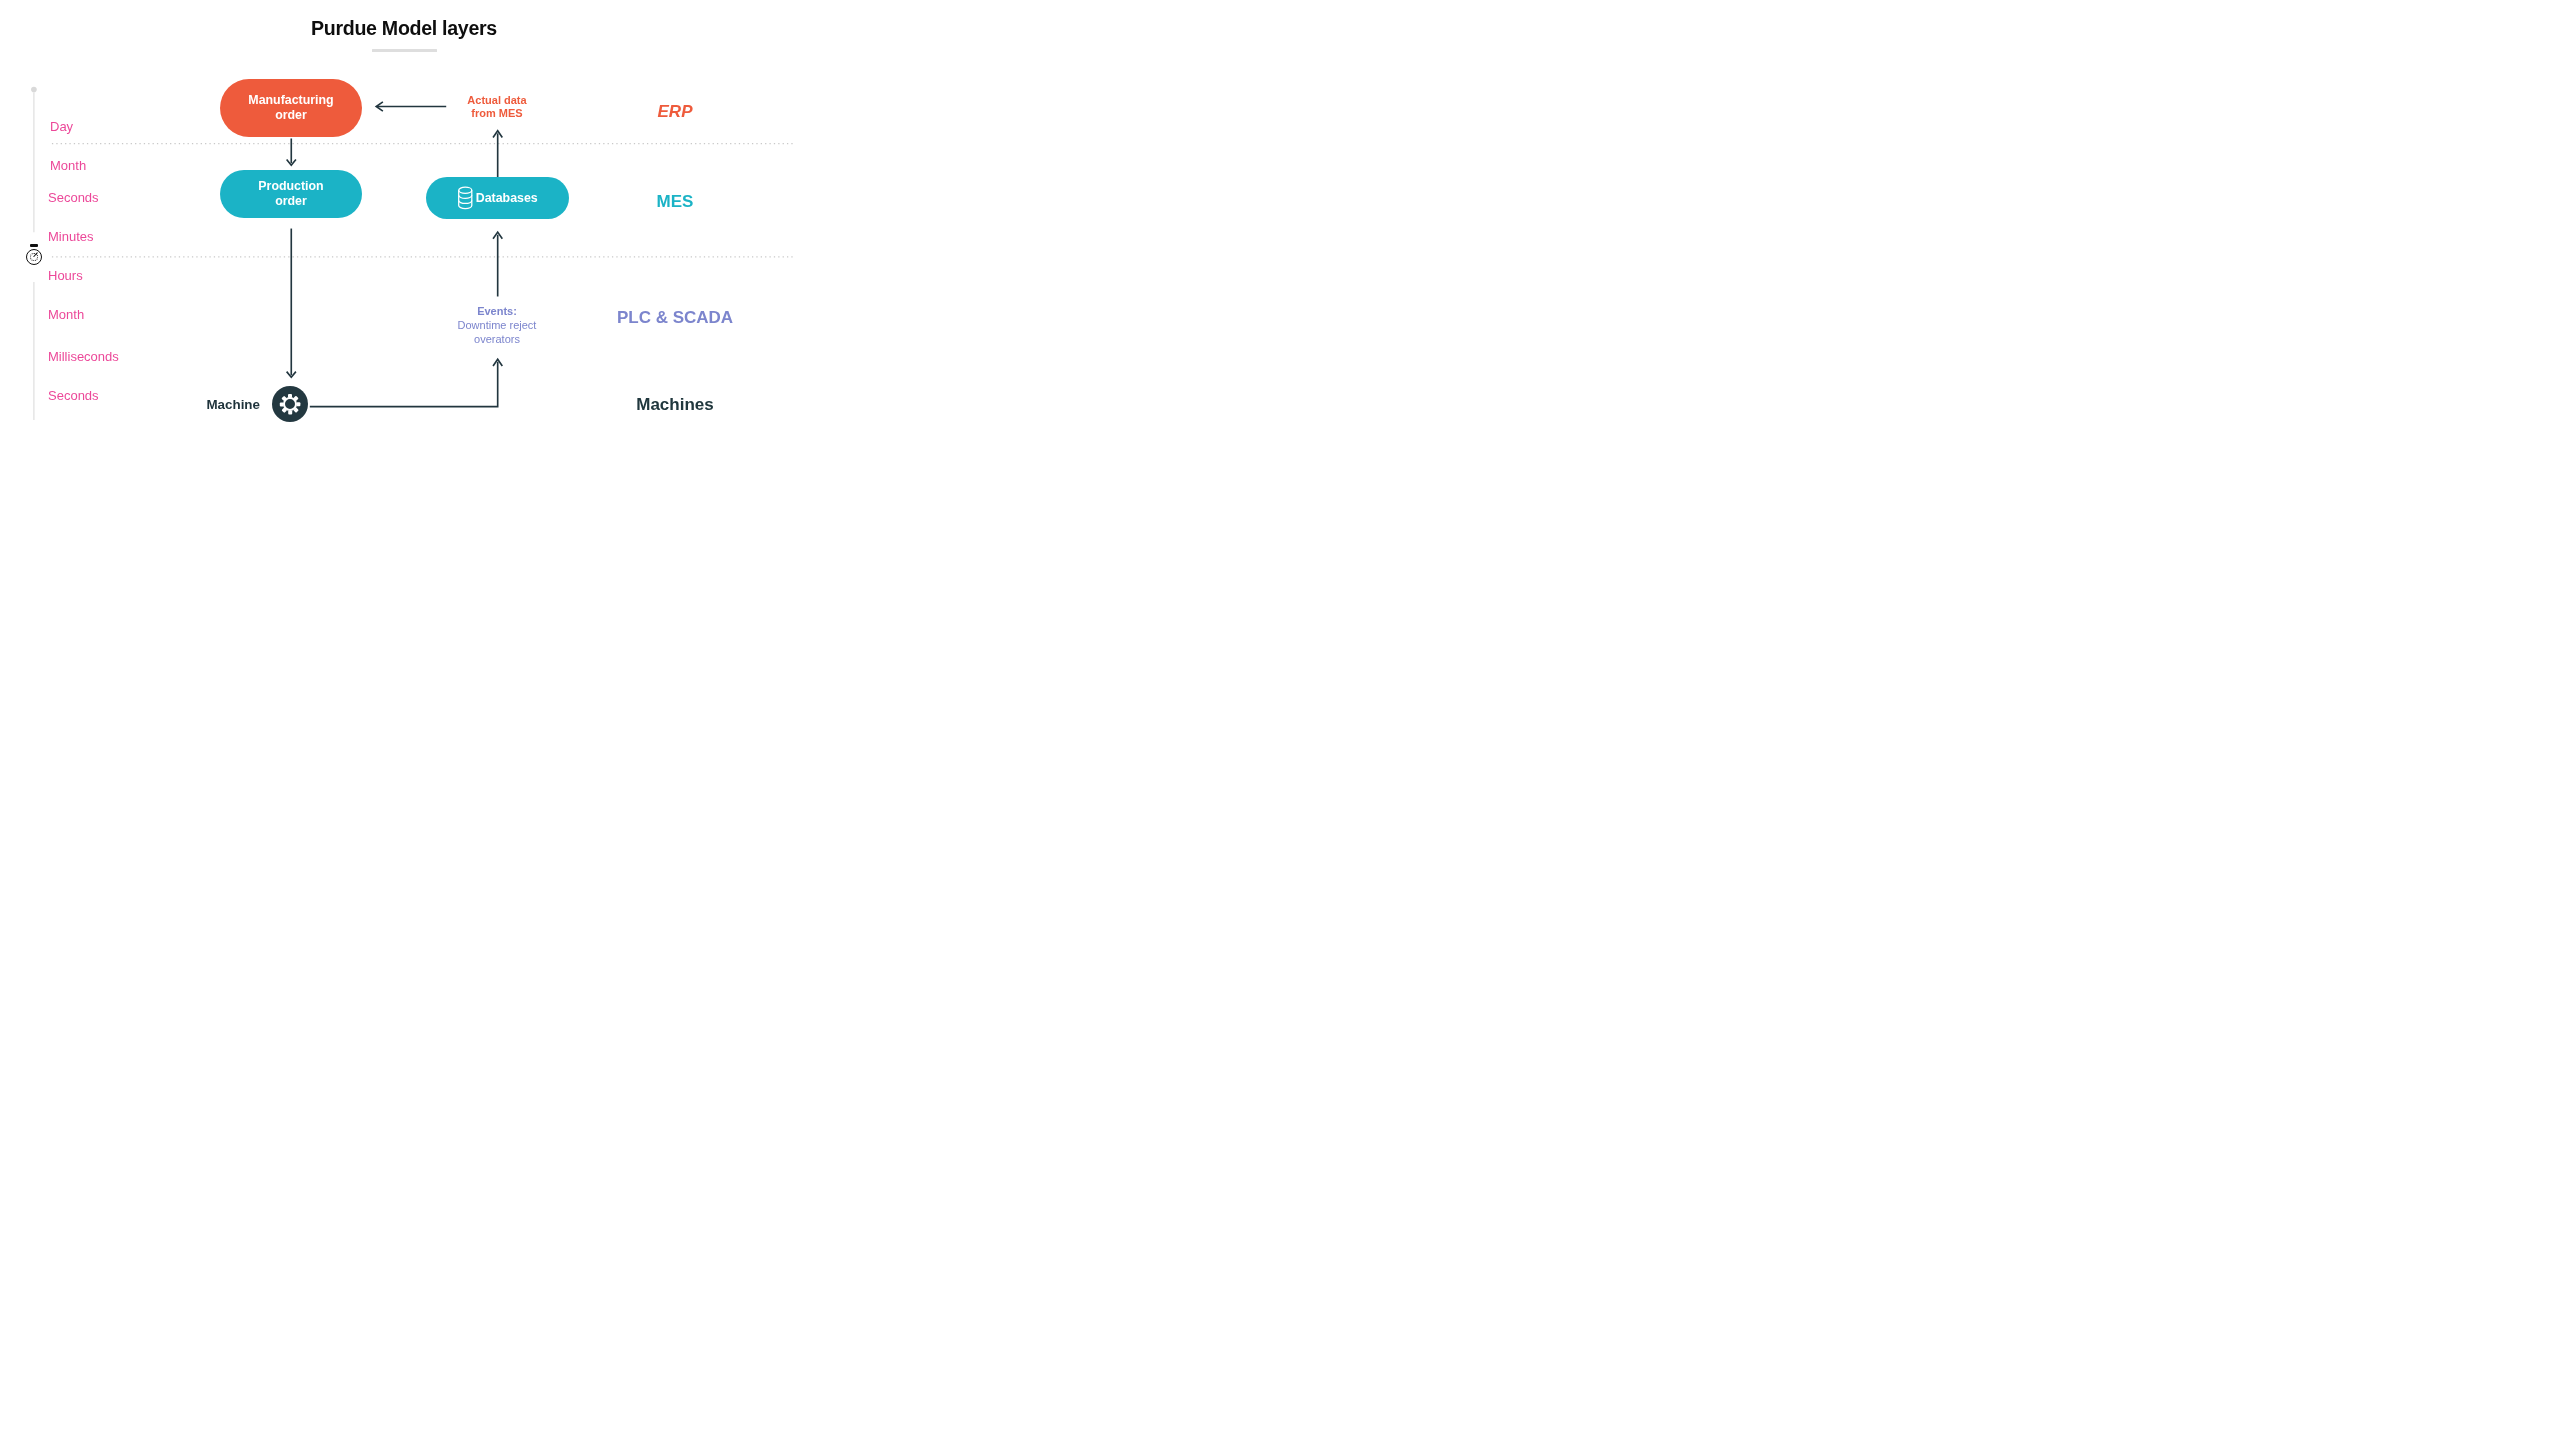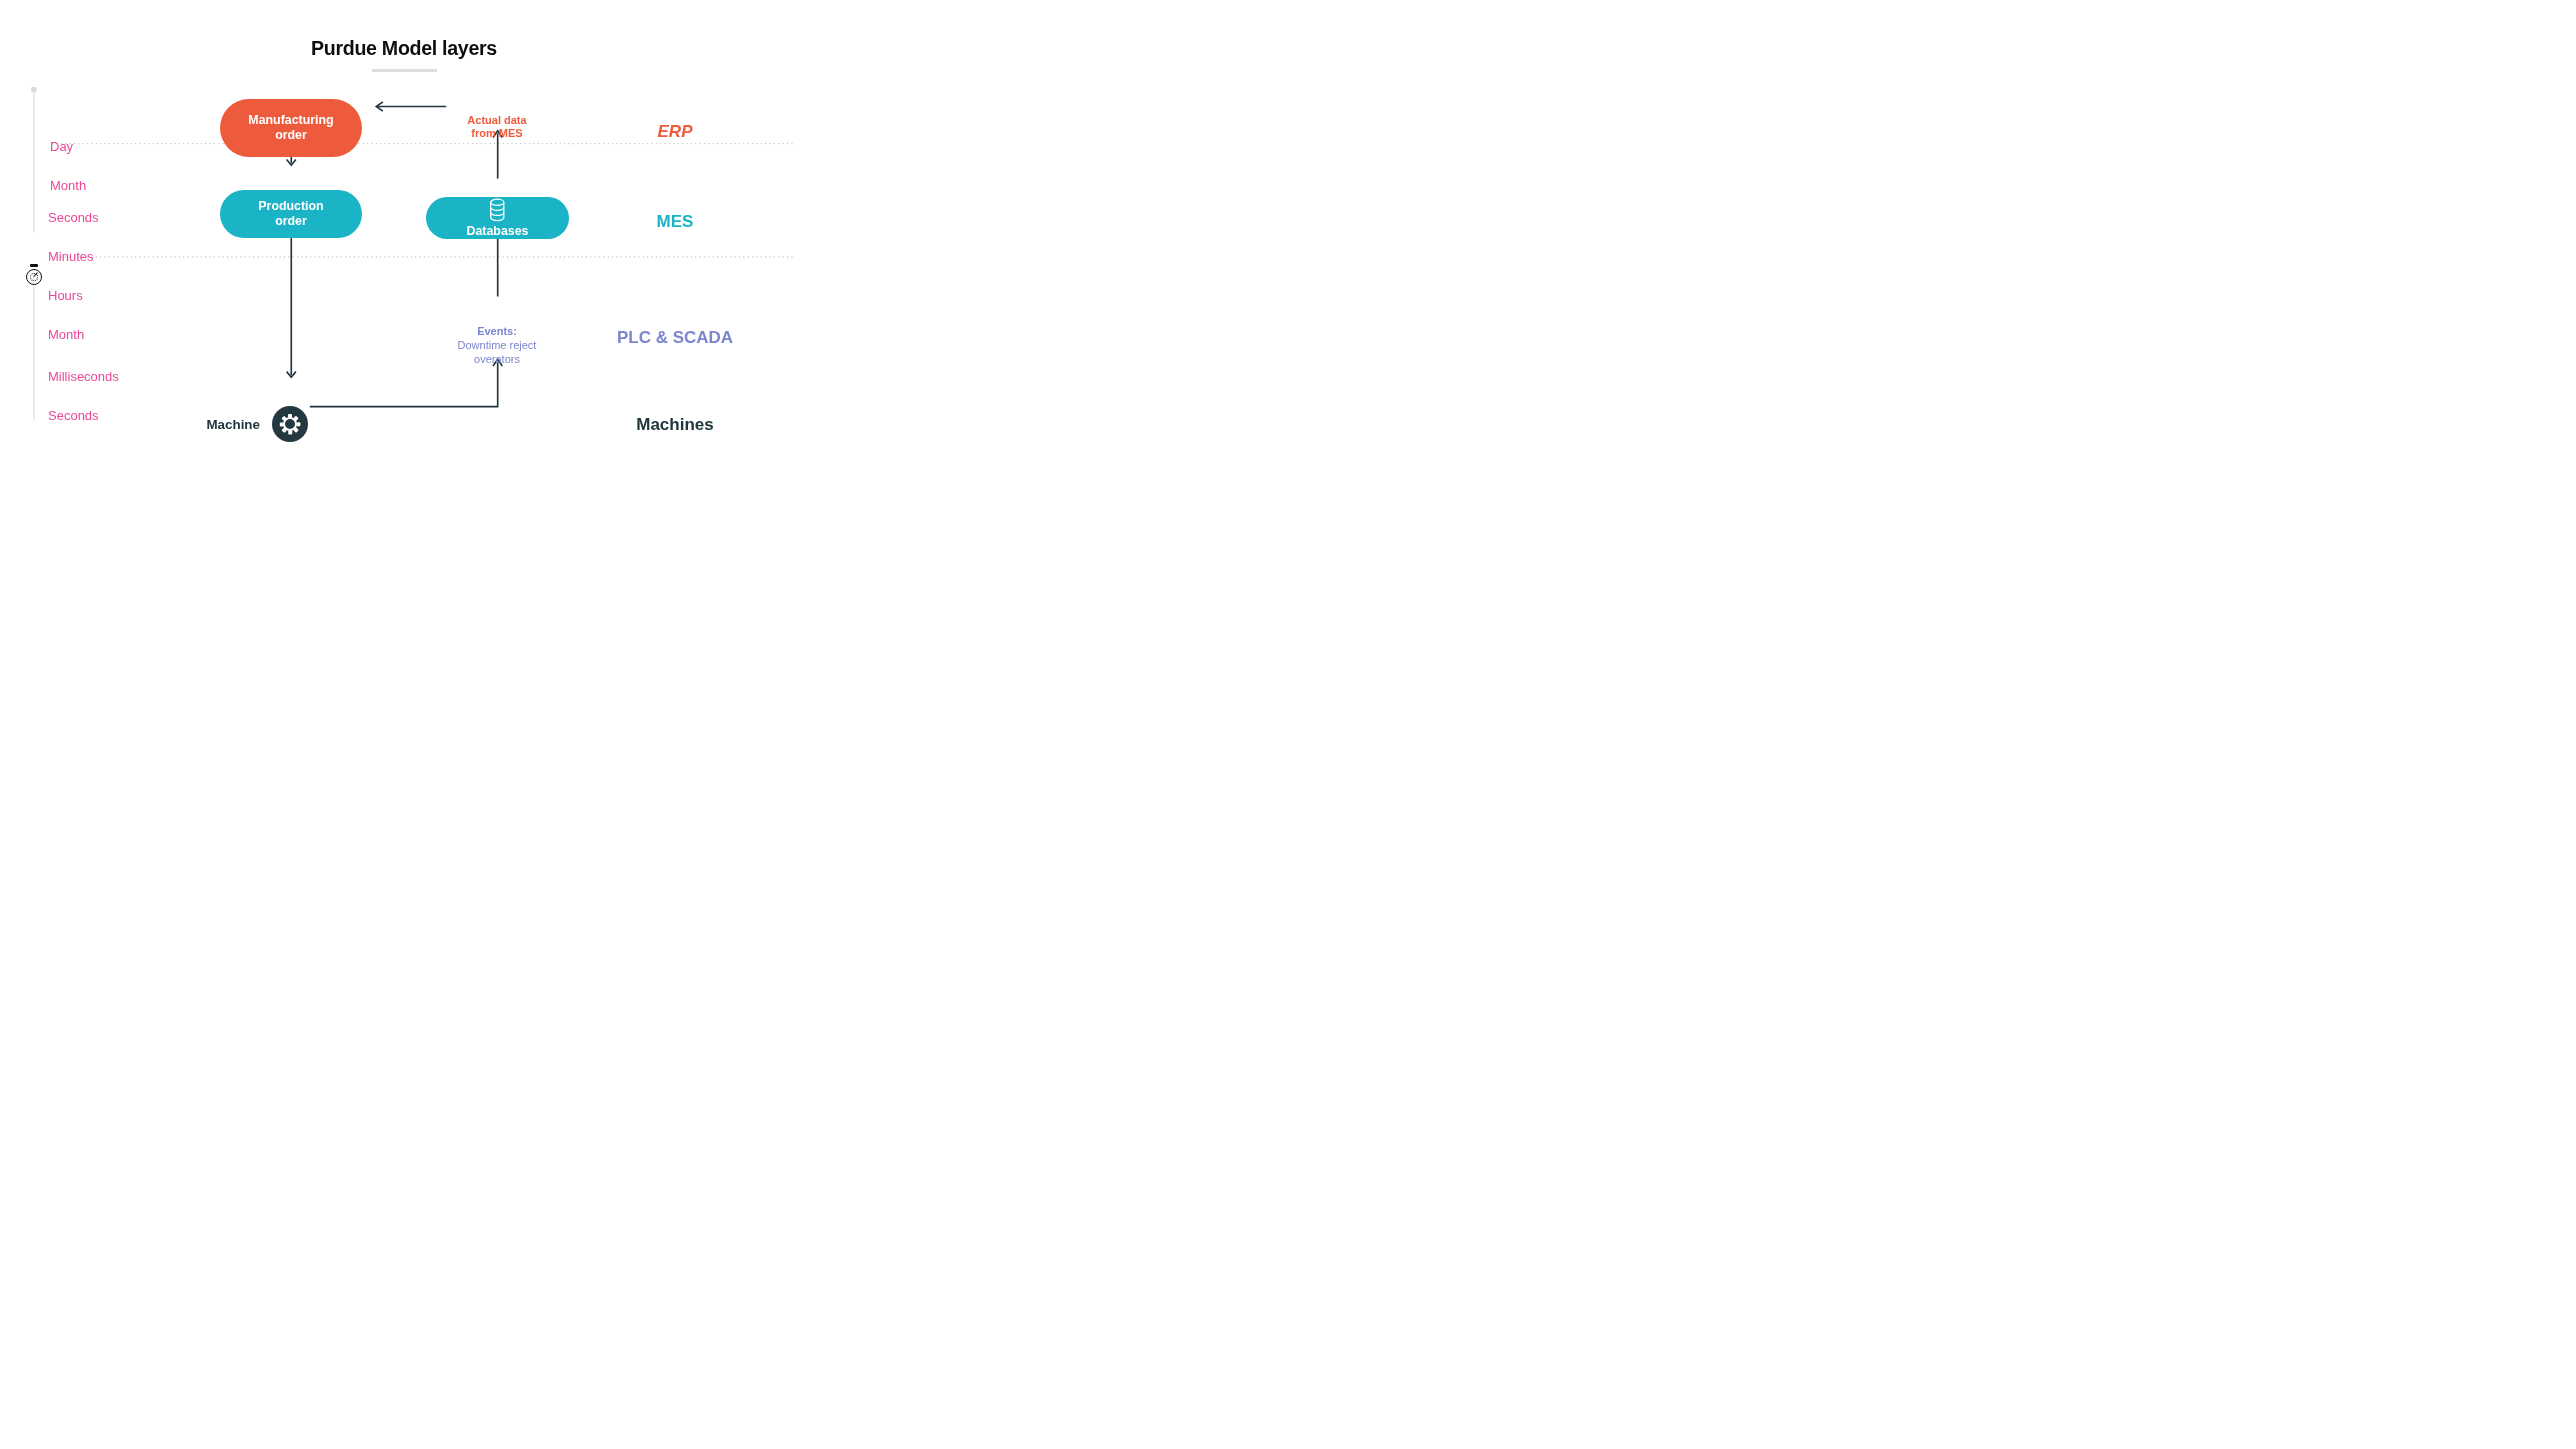--- a/index.html
+++ b/index.html
@@ -1,37 +1,37 @@
 <!DOCTYPE html>
 <html style="font-size:8.2px"><head>
 <meta charset="utf-8">
 <style>
   html,body{margin:0;padding:0;background:#ffffff;}
   .stage{
     position:relative;width:808px;height:454px;background:#ffffff;overflow:hidden;
     font-family:"Liberation Sans", sans-serif;
     transform-origin:top left;transform:scale(calc(100vw / 1568));
   }
-  .abs{position:absolute;margin-top:20px;}
+  .abs{position:absolute;}
   
   .title{left:0;right:0;top:17px;text-align:center;font-size:19.6px;font-weight:800;
          color:#0e0e0e;letter-spacing:-0.3px;}
   .title-rule{left:372px;top:49px;width:65px;height:3.1px;background:#dedede;border-radius:0.5px;}
   
   .time-label{color:#ec4899;font-size:13px;line-height:13px;font-weight:400;white-space:pre;}
   .t-erp{left:50px;top:94px;}
   .t-mes{left:48px;top:165px;}
   .t-plc{left:48px;top:324px;}
   
   .pill{display:flex;flex-direction:column;align-items:center;justify-content:center;
         color:#ffffff;font-weight:700;font-size:12.4px;line-height:15px;text-align:center;}
   .pill-orange{left:220px;top:79px;width:142px;height:58px;border-radius:29px;background:#ee5b3c;align-items:center;}
   .pill-teal{left:220px;top:170px;width:142px;height:48px;border-radius:29px;background:#1bb3c6;}
   .pill-db{left:426px;top:177px;width:143px;height:42px;border-radius:21px;background:#1bb3c6;
-           display:flex;flex-direction:column;align-items:center;justify-content:center;gap:2px;
+           display:flex;flex-direction:row;align-items:center;justify-content:center;gap:2px;
            color:#fff;font-weight:700;font-size:12.4px;}
   
   .note{width:124px;text-align:center;font-size:11px;line-height:13.4px;font-weight:700;}
   .note-orange{left:435px;top:94px;color:#ee5b3c;}
   .note-purple{left:435px;top:304px;color:#7c85cd;line-height:14px;}
   .note-purple .reg{font-weight:400;}
   
   .layer{width:134px;text-align:center;font-size:17px;font-weight:800;}
   .l-erp{left:608px;top:102px;color:#ee5b3c;font-style:italic;}
   .l-mes{left:608px;top:192px;color:#1bb3c6;}

